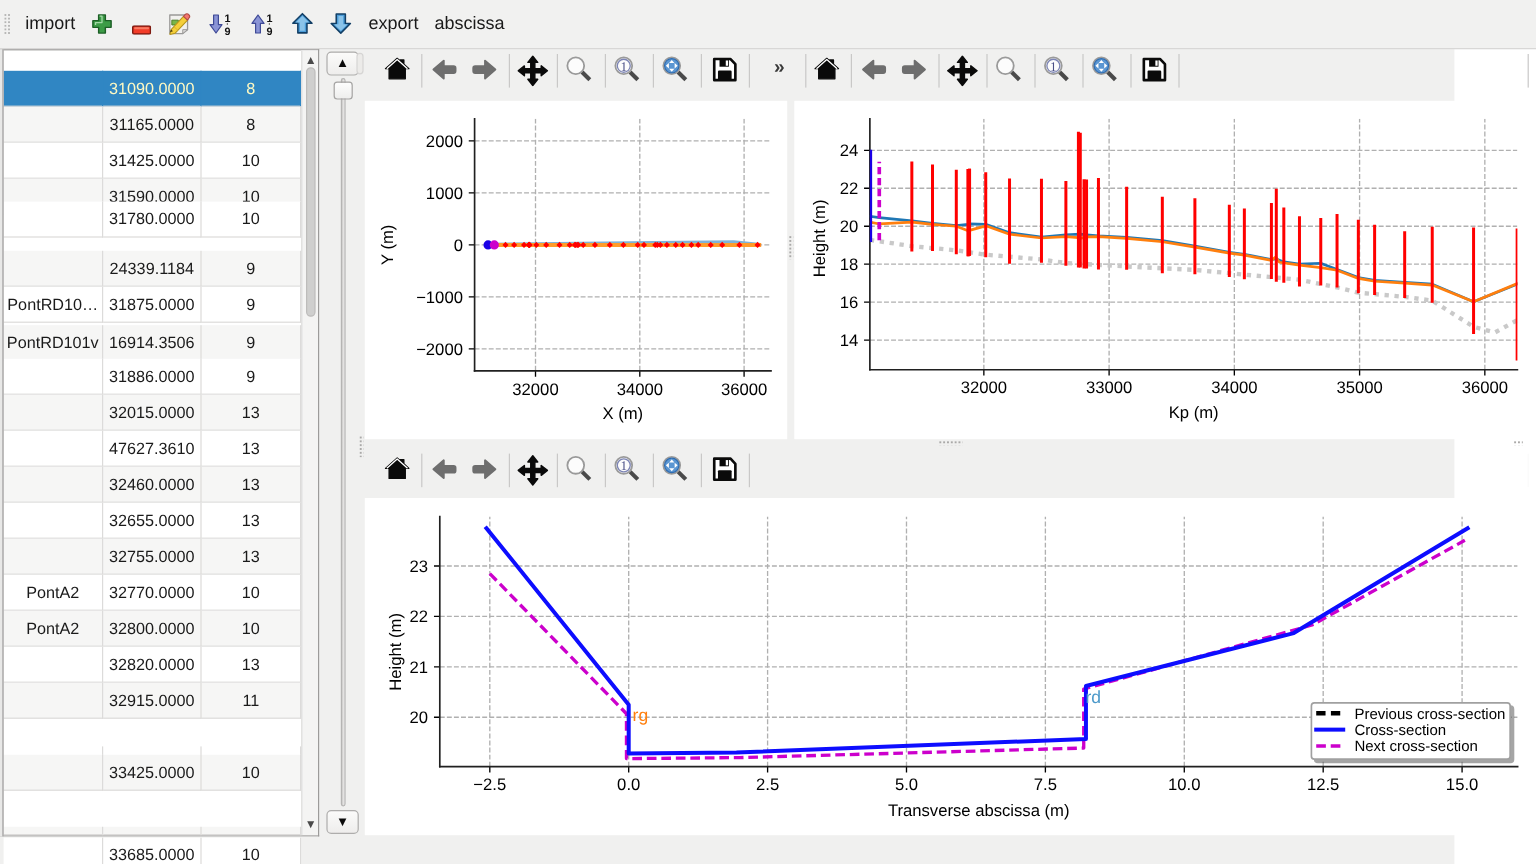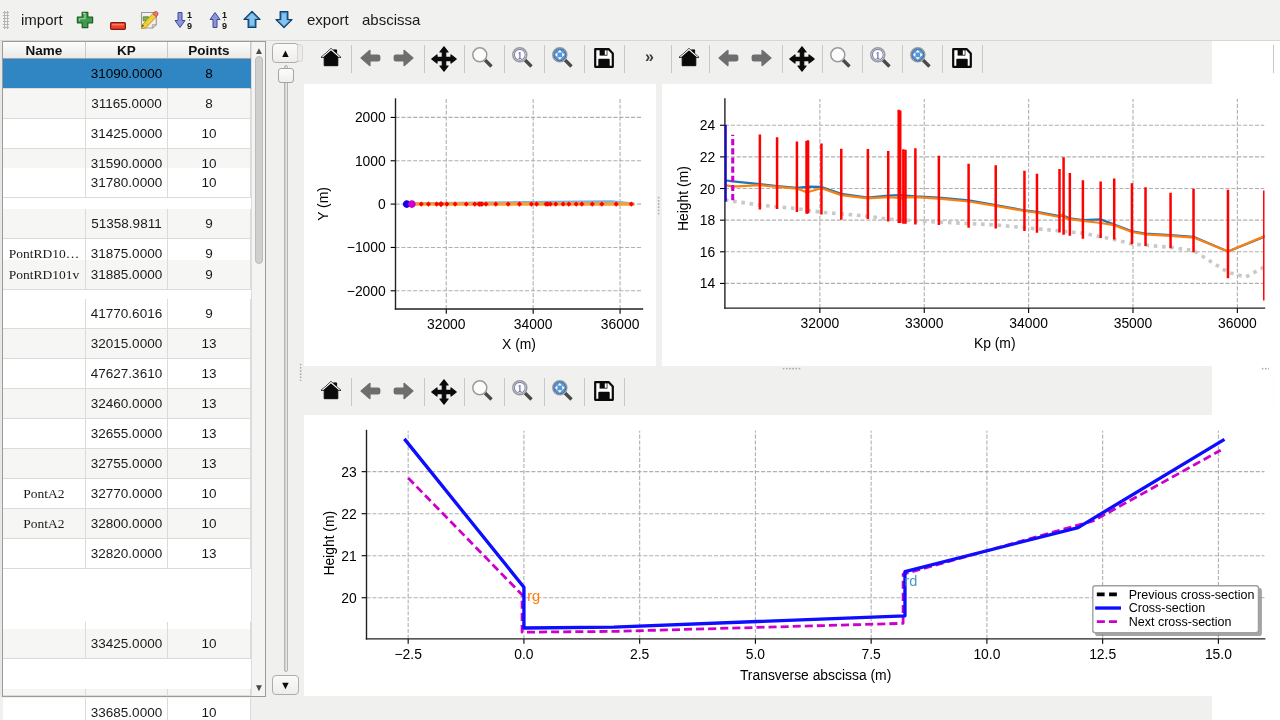--- a/index.html
+++ b/index.html
@@ -10,23 +10,23 @@
 #grip { position:absolute; left:3px; top:11px; width:6px; height:18px;
   background-image:radial-gradient(circle, #b5b5b4 1px, transparent 1.1px); background-size:3px 3px; }
 
 #tablewrap { position:absolute; left:0; top:41px; width:266px; height:656px; background:#fff; border:1px solid #9c9b9a; border-left:none; }
 #tleftstrip { position:absolute; left:0; top:41px; width:3px; height:656px; background:#e8e8e7; border-right:1px solid #9c9b9a; }
 #thead { position:absolute; left:3px; top:41.5px; width:248px; height:17.8px; background:linear-gradient(#fdfdfd,#eaeae9); border-bottom:1px solid #a2a1a0; }
 #thead div { position:absolute; top:0; height:100%; font-size:13.5px; font-weight:bold; color:#111; text-align:center; line-height:17px; border-right:1px solid #c9c8c7; }
 .trow { position:absolute; left:3px; width:248px; height:30px; background:#fff; }
 .trow.alt { background:#f6f6f5; }
 .trow.sel { background:#3086c3; }
-.trow.sel div { color:#000000; border-right-color:#3086c3; }
+.trow.sel div { color:#fef9c3; border-right-color:#3086c3; }
 .trow div { position:absolute; top:0; height:100%; font-size:13.5px; color:#1a1a1a; text-align:center; line-height:30px; border-right:1px solid #dcdbda; border-bottom:1px solid #dcdbda; }
-.c1 { left:0; width:83px;font-family:Liberation Serif, serif; }
+.c1 { left:0; width:83px; }
 .c2 { left:83px; width:82px; }
 .c3 { left:165px; width:83px; }
 
 #tsb { position:absolute; left:251px; top:42px; width:14px; height:654px; background:#f4f4f3; border-left:1px solid #dddcdb; }
 #tsb .arr { position:absolute; left:1px; width:12px; color:#4a4a4a; font-size:10px; text-align:center; }
 #tsb .thumb { position:absolute; left:3px; top:14px; width:8px; height:208px; background:#cfcfce; border:1px solid #bdbcbb; border-radius:4px; }
 
 .slbtn { position:absolute; left:272px; width:27px; height:20px; background:linear-gradient(#fbfbfa,#eeedec); border:1px solid #aeadac; border-radius:4px; color:#0a0a0a; font-size:11px; text-align:center; line-height:19px; }
 #slgroove { position:absolute; left:284px; top:65px; width:4px; height:607px; background:linear-gradient(90deg,#cbcac9,#f1f0ef); border:1px solid #b5b4b3; border-radius:2px; }
 #slhandle { position:absolute; left:278px; top:68px; width:16px; height:15px; background:linear-gradient(#fdfdfd,#eeeeed); border:1px solid #a5a4a3; border-radius:3px; }
@@ -113,36 +113,36 @@
       <div class="c2">31590.0000</div>
       <div class="c3">10</div>
     </div>
 <div class="trow " style="top:168px">
       <div class="c1"></div>
       <div class="c2">31780.0000</div>
       <div class="c3">10</div>
     </div>
 <div class="trow alt" style="top:209.4px">
       <div class="c1"></div>
-      <div class="c2">51358.9811</div>
+      <div class="c2">24339.1184</div>
       <div class="c3">9</div>
     </div>
 <div class="trow " style="top:239.4px">
       <div class="c1">PontRD10…</div>
       <div class="c2">31875.0000</div>
       <div class="c3">9</div>
     </div>
-<div class="trow alt" style="top:260px">
+<div class="trow alt" style="top:271px">
       <div class="c1">PontRD101v</div>
-      <div class="c2">31885.0000</div>
+      <div class="c2">16914.3506</div>
       <div class="c3">9</div>
     </div>
 <div class="trow " style="top:299.4px">
       <div class="c1"></div>
-      <div class="c2">41770.6016</div>
+      <div class="c2">31886.0000</div>
       <div class="c3">9</div>
     </div>
 <div class="trow alt" style="top:329.4px">
       <div class="c1"></div>
       <div class="c2">32015.0000</div>
       <div class="c3">13</div>
     </div>
 <div class="trow " style="top:359.4px">
       <div class="c1"></div>
       <div class="c2">47627.3610</div>
@@ -171,20 +171,25 @@
 <div class="trow alt" style="top:509.4px">
       <div class="c1">PontA2</div>
       <div class="c2">32800.0000</div>
       <div class="c3">10</div>
     </div>
 <div class="trow " style="top:539.4px">
       <div class="c1"></div>
       <div class="c2">32820.0000</div>
       <div class="c3">13</div>
     </div>
+<div class="trow alt" style="top:569.4px">
+      <div class="c1"></div>
+      <div class="c2">32915.0000</div>
+      <div class="c3">11</div>
+    </div>
 <div class="trow " style="top:622px">
       <div class="c1"></div>
       <div class="c2">33140.0000</div>
       <div class="c3">10</div>
     </div>
 <div class="trow alt" style="top:629.4px">
       <div class="c1"></div>
       <div class="c2">33425.0000</div>
       <div class="c3">10</div>
     </div>
@@ -192,25 +197,20 @@
       <div class="c1"></div>
       <div class="c2">33685.0000</div>
       <div class="c3">10</div>
     </div>
 <div class="trow alt" style="top:689.4px;height:6.6px">
       <div class="c1"></div>
       <div class="c2"></div>
       <div class="c3"></div>
     </div>
   <div id="tleftstrip"></div>
-  <div id="thead">
-      <div style="left:0;width:83px">Name</div>
-      <div style="left:83px;width:82px">KP</div>
-      <div style="left:165px;width:83px">Points</div>
-    </div>
   <div id="tsb">
     <div class="arr" style="top:3px">▲</div>
     <div class="thumb"></div>
     <div class="arr" style="bottom:3px">▼</div>
   </div>
   <div class="slbtn" style="top:43px">▲</div>
   <div id="slgroove"></div>
   <div id="slhandle"></div>
   <div class="slbtn" style="top:675px">▼</div>
 

